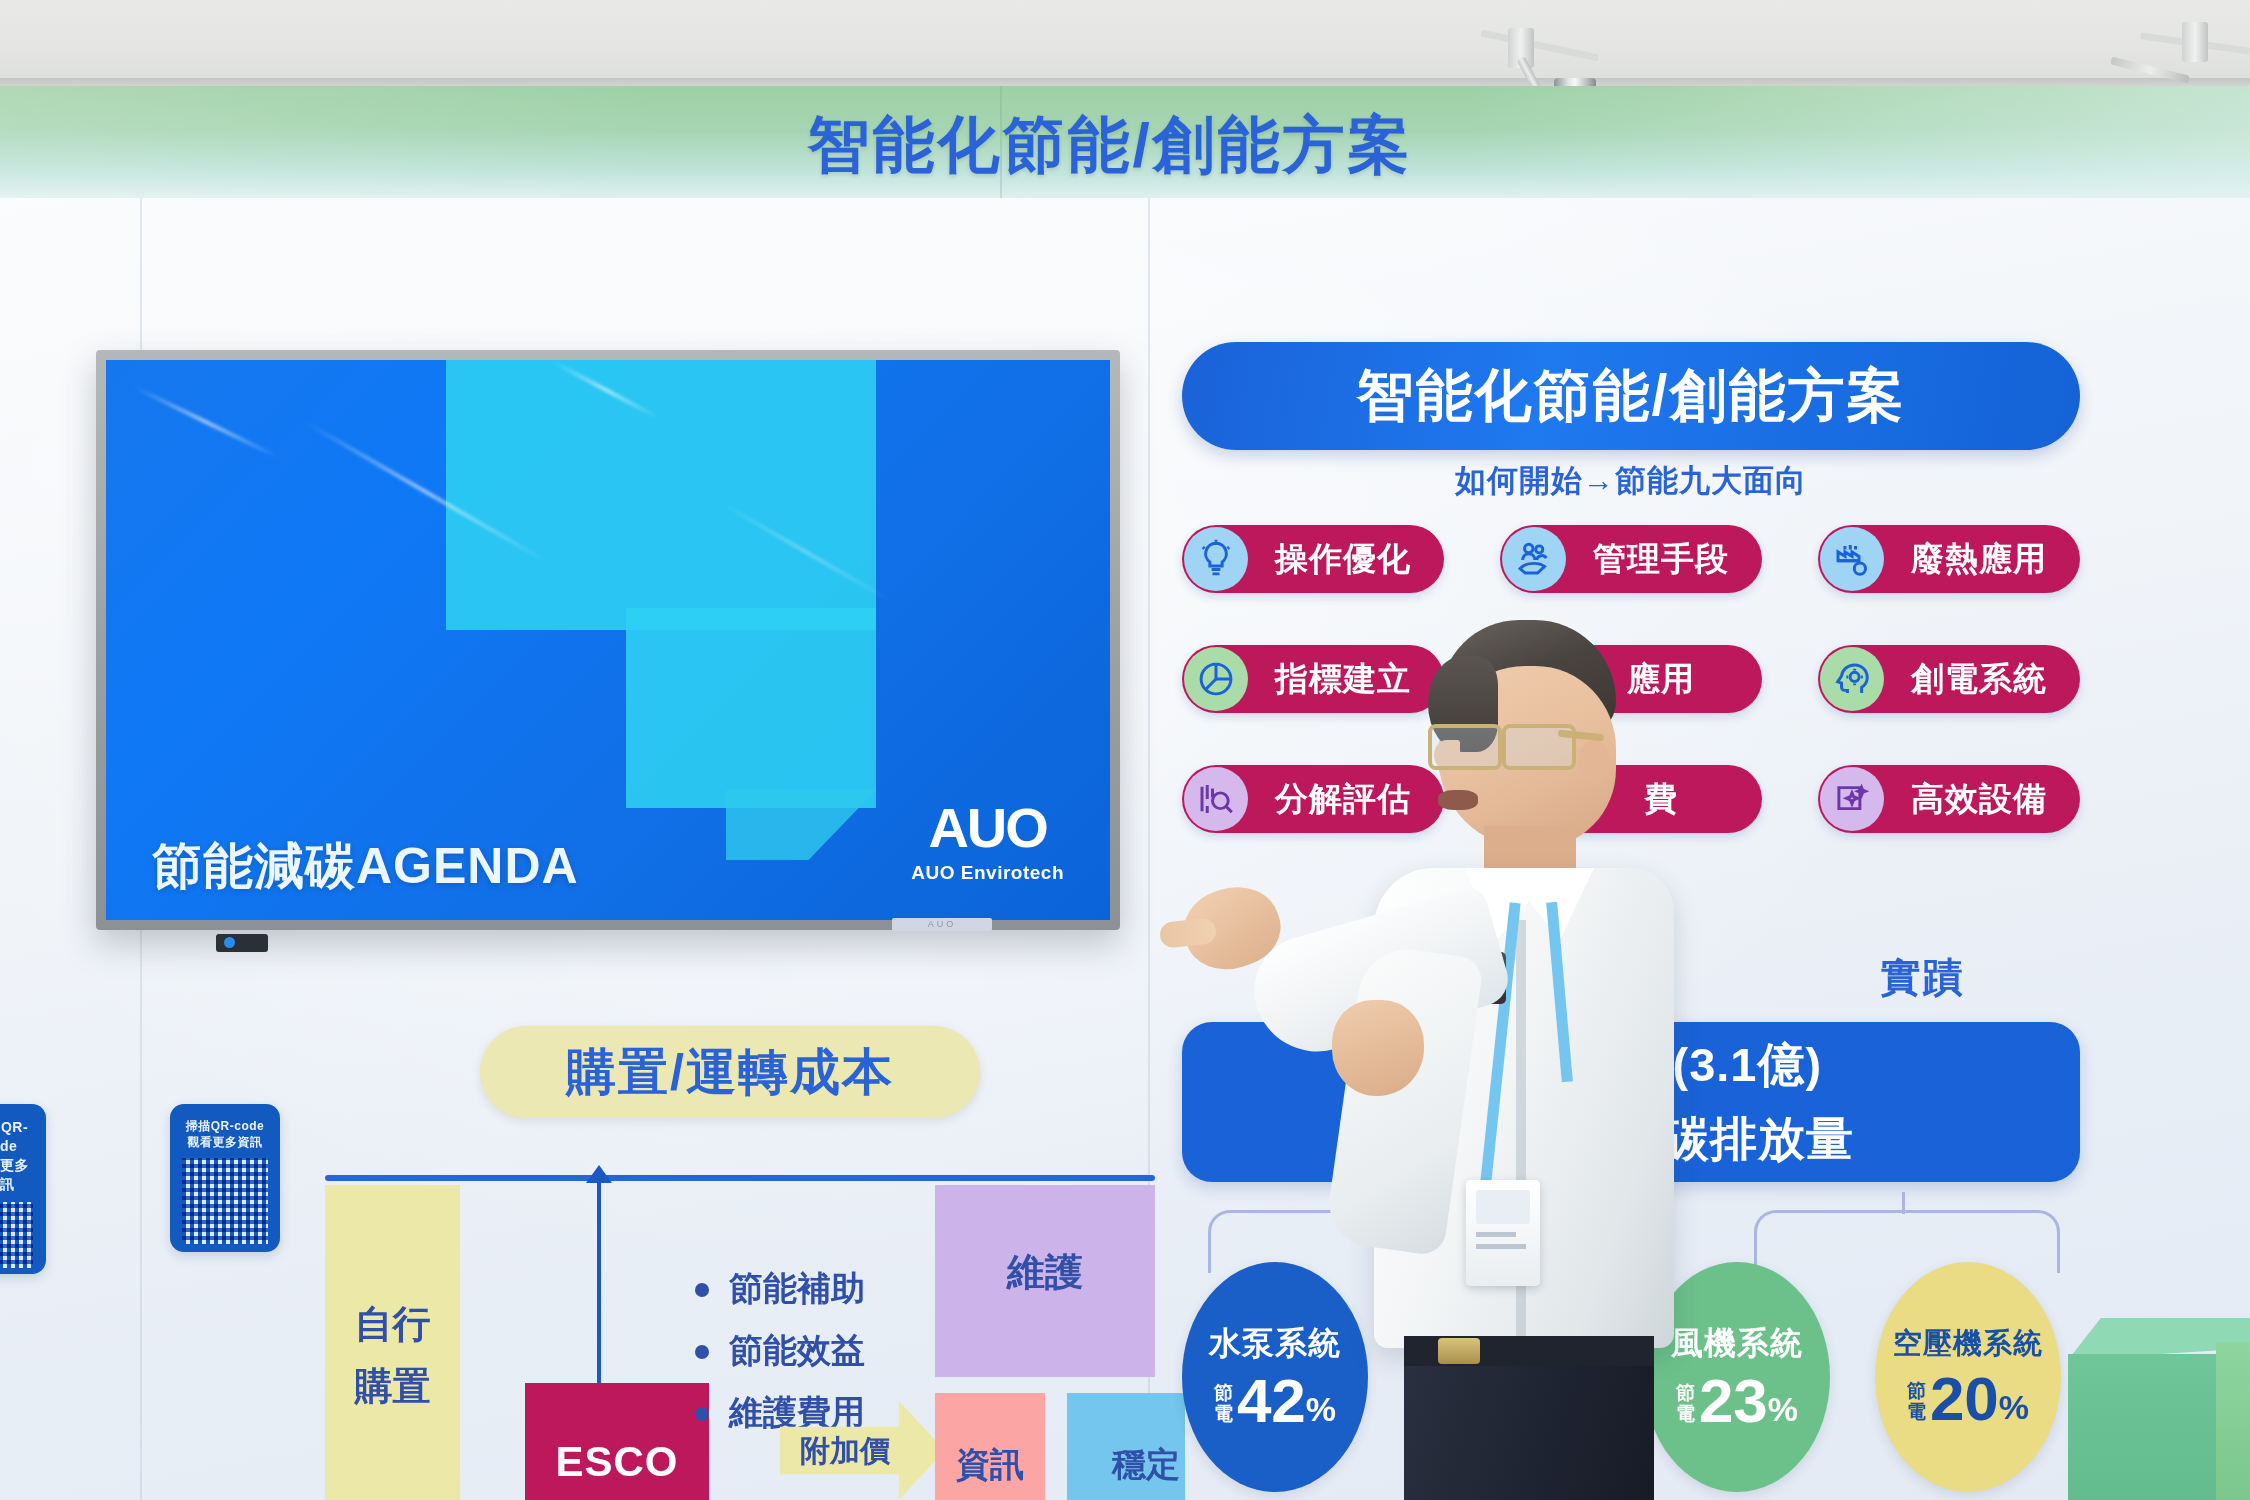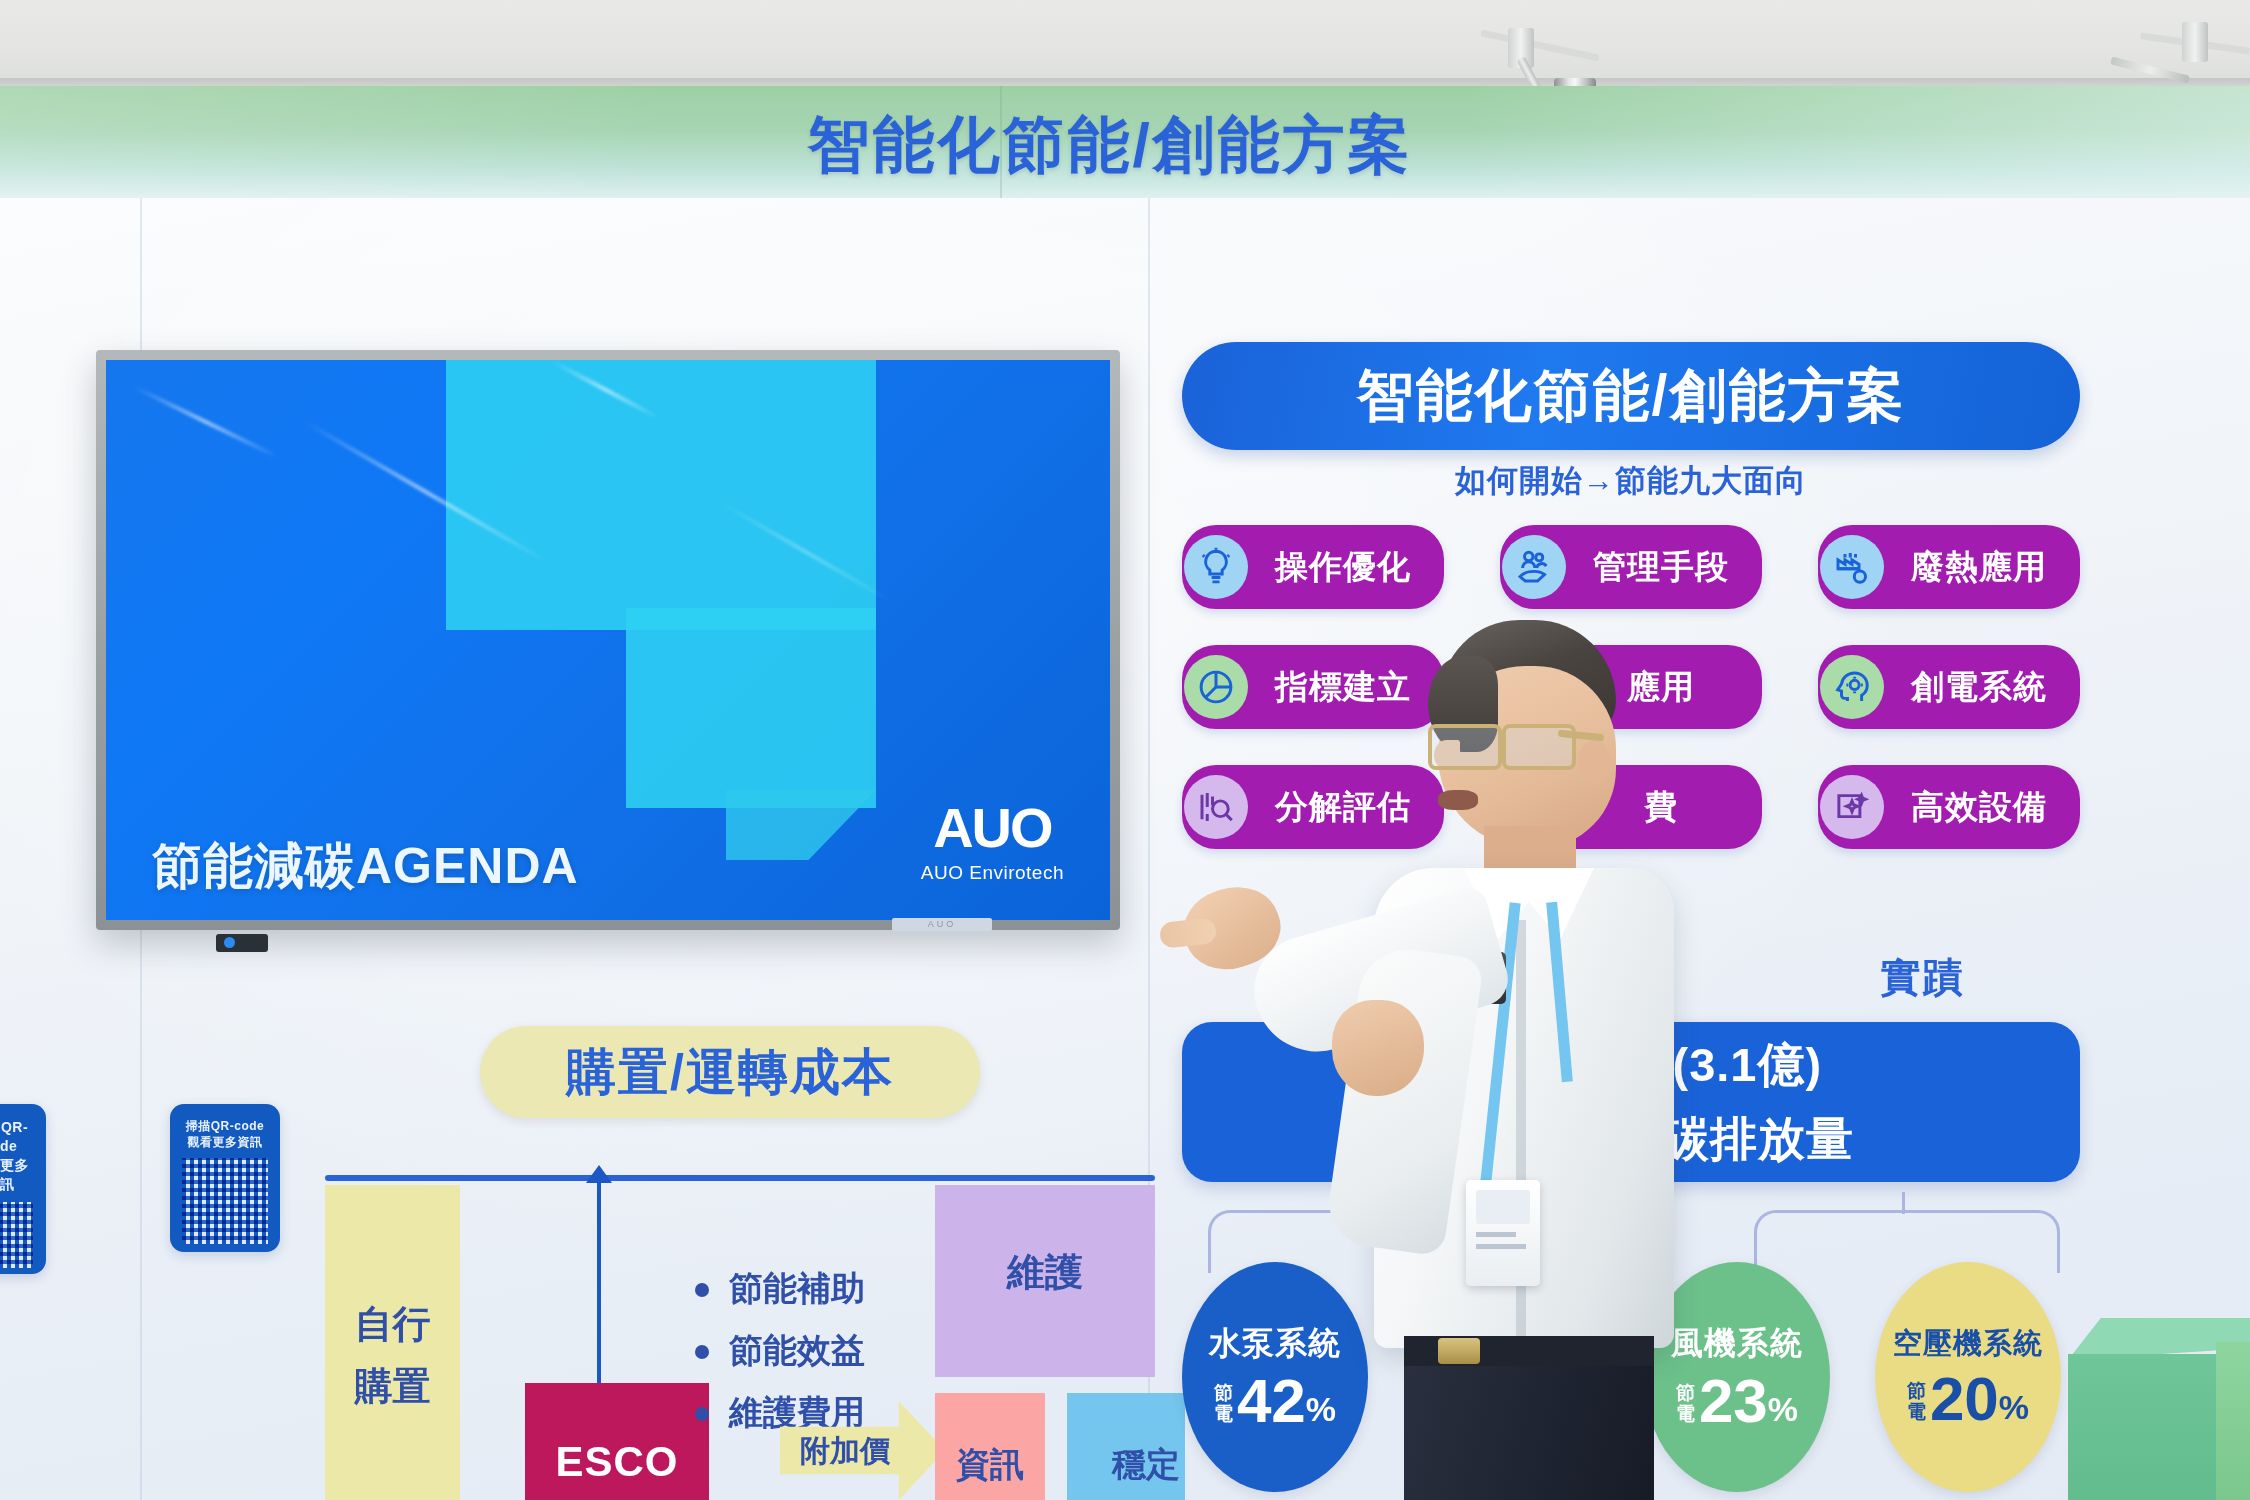--- a/index.html
+++ b/index.html
@@ -62,21 +62,21 @@
   .tv-screen .shape-b{position:absolute;left:520px;top:248px;width:250px;height:200px;
     background:#2ed0f2;opacity:.88;}
   .tv-screen .shape-c{position:absolute;left:620px;top:430px;width:150px;height:70px;
     background:#2ec9ee;opacity:.8;clip-path:polygon(0 0,100% 0,55% 100%,0 100%);}
   .streak{position:absolute;background:linear-gradient(90deg,rgba(255,255,255,0),rgba(255,255,255,.55),rgba(255,255,255,0));
     height:4px;border-radius:3px;filter:blur(1.5px);}
   .tv-title{position:absolute;left:46px;top:442px;font-size:50px;font-weight:bold;
     color:#ecf6ff;letter-spacing:1px;text-shadow:0 2px 6px rgba(0,0,0,.18);margin-top:31px;}
   .tv-logo{position:absolute;right:46px;bottom:36px;text-align:center;color:#ffffff;}
   .tv-logo .mark{font-size:56px;font-weight:bold;letter-spacing:-2px;line-height:1;}
-  .tv-logo .sub{font-size:19px;font-weight:normal;letter-spacing:.5px;margin-top:6px;}
+  .tv-logo .sub{font-size:19px;font-weight:bold;letter-spacing:.5px;margin-top:6px;}
   .tv-bezel-badge{position:absolute;right:128px;bottom:-1px;width:100px;height:13px;
     background:#cfd7e2;border-radius:2px;font-size:9px;color:#8d97a4;text-align:center;line-height:13px;letter-spacing:3px;}
   .tv-ir{position:absolute;left:120px;bottom:-22px;width:52px;height:18px;background:#2a3038;border-radius:3px;}
   .tv-ir:after{content:"";position:absolute;left:8px;top:3px;width:11px;height:11px;border-radius:50%;background:#2a8cf0;}
 
   
   .qr{position:absolute;background:#1259c0;border-radius:14px;padding:14px 12px 12px;box-sizing:border-box;
     box-shadow:0 4px 12px rgba(30,60,120,.18);}
   .qr .cap{color:#eaf2ff;font-size:14px;font-weight:bold;text-align:center;line-height:19px;letter-spacing:.5px;}
   .qr .code{margin:8px auto 0;background:
@@ -120,21 +120,21 @@
   
   .hero-pill{position:absolute;left:1182px;top:342px;width:898px;height:108px;border-radius:54px;
     background:linear-gradient(100deg,#1a62d8 0%,#1f79ef 40%,#1462d6 100%);
     display:flex;align-items:center;justify-content:center;
     font-size:57px;font-weight:bold;color:#ffffff;letter-spacing:2px;
     box-shadow:0 6px 16px rgba(25,70,160,.22);}
   .hero-sub{position:absolute;left:1182px;top:460px;width:898px;text-align:center;
     font-size:31px;font-weight:bold;color:#2a63d8;letter-spacing:1px;}
 
   .grid9{position:absolute;left:1182px;top:525px;width:898px;height:345px;}
-  .cap-pill{position:absolute;width:262px;height:84px;border-radius:34px;background:#a21caf;
+  .cap-pill{position:absolute;width:262px;height:68px;border-radius:34px;background:#be185d;
     display:flex;align-items:center;box-shadow:0 4px 10px rgba(25,70,160,.16);}
   .cap-pill .ico{width:64px;height:64px;border-radius:50%;margin-left:2px;flex:0 0 auto;
     display:flex;align-items:center;justify-content:center;}
   .cap-pill .txt{flex:1;text-align:center;color:#ffffff;font-size:33px;font-weight:bold;letter-spacing:1px;padding-right:6px;}
   .ico svg{width:42px;height:42px;}
 
   .kpi-head{position:absolute;left:1182px;top:950px;width:898px;text-align:center;
     font-size:40px;font-weight:bold;color:#2a63d8;letter-spacing:2px;}
   .kpi-banner{position:absolute;left:1182px;top:1022px;width:898px;height:160px;border-radius:30px;
     background:#1a62d8;display:flex;flex-direction:column;align-items:center;justify-content:center;

